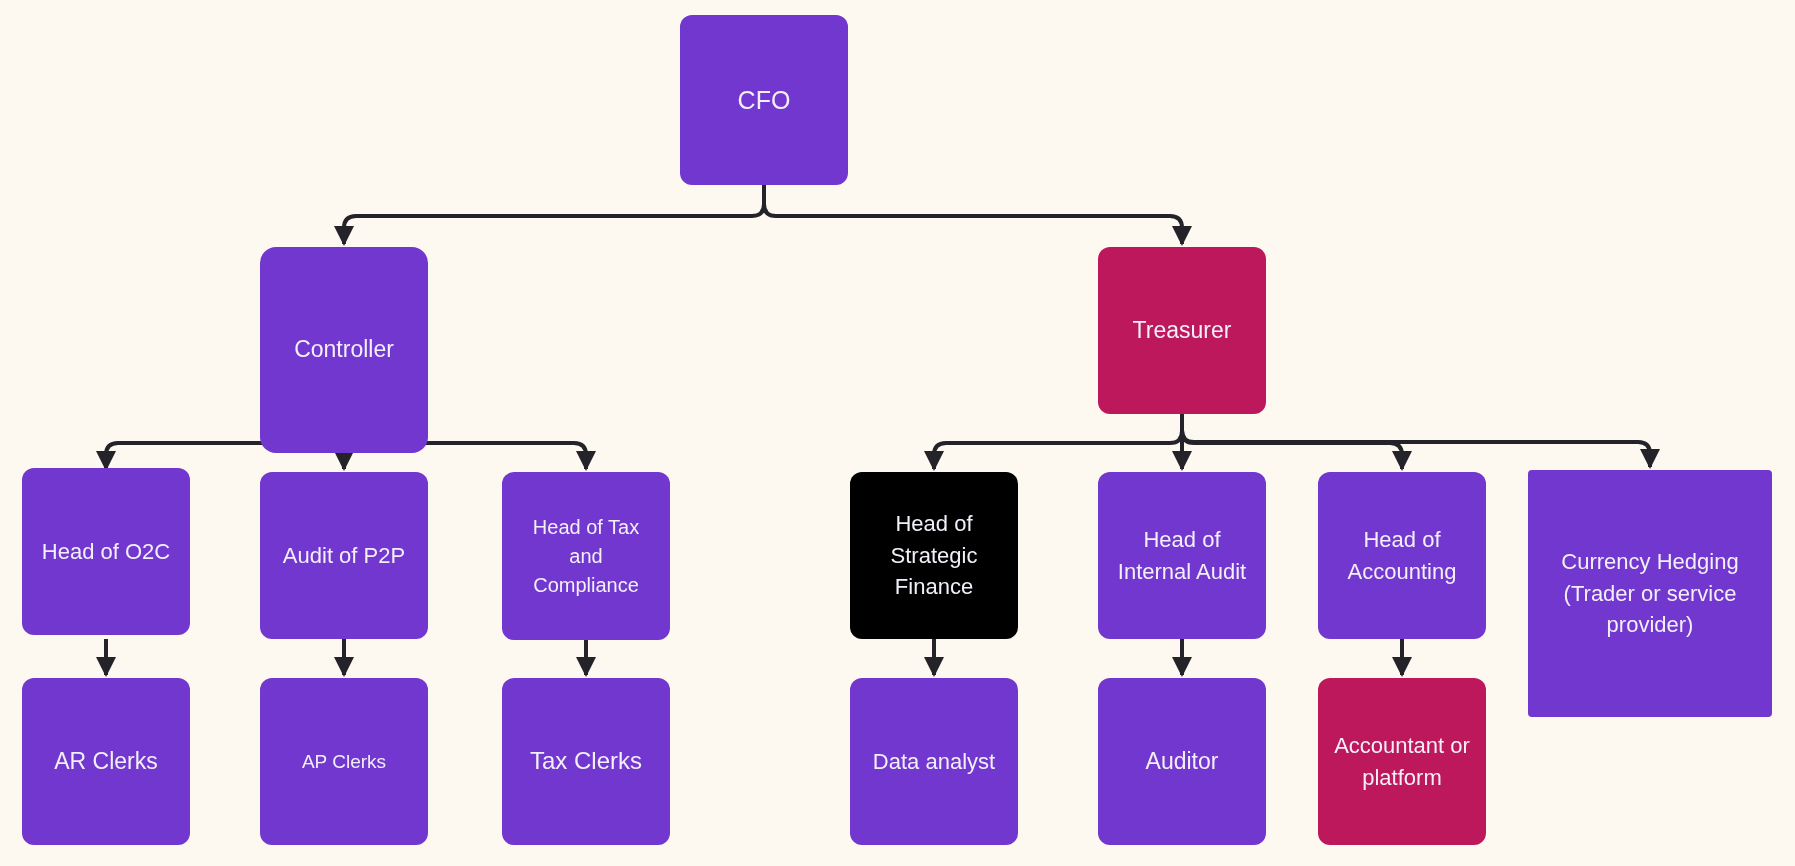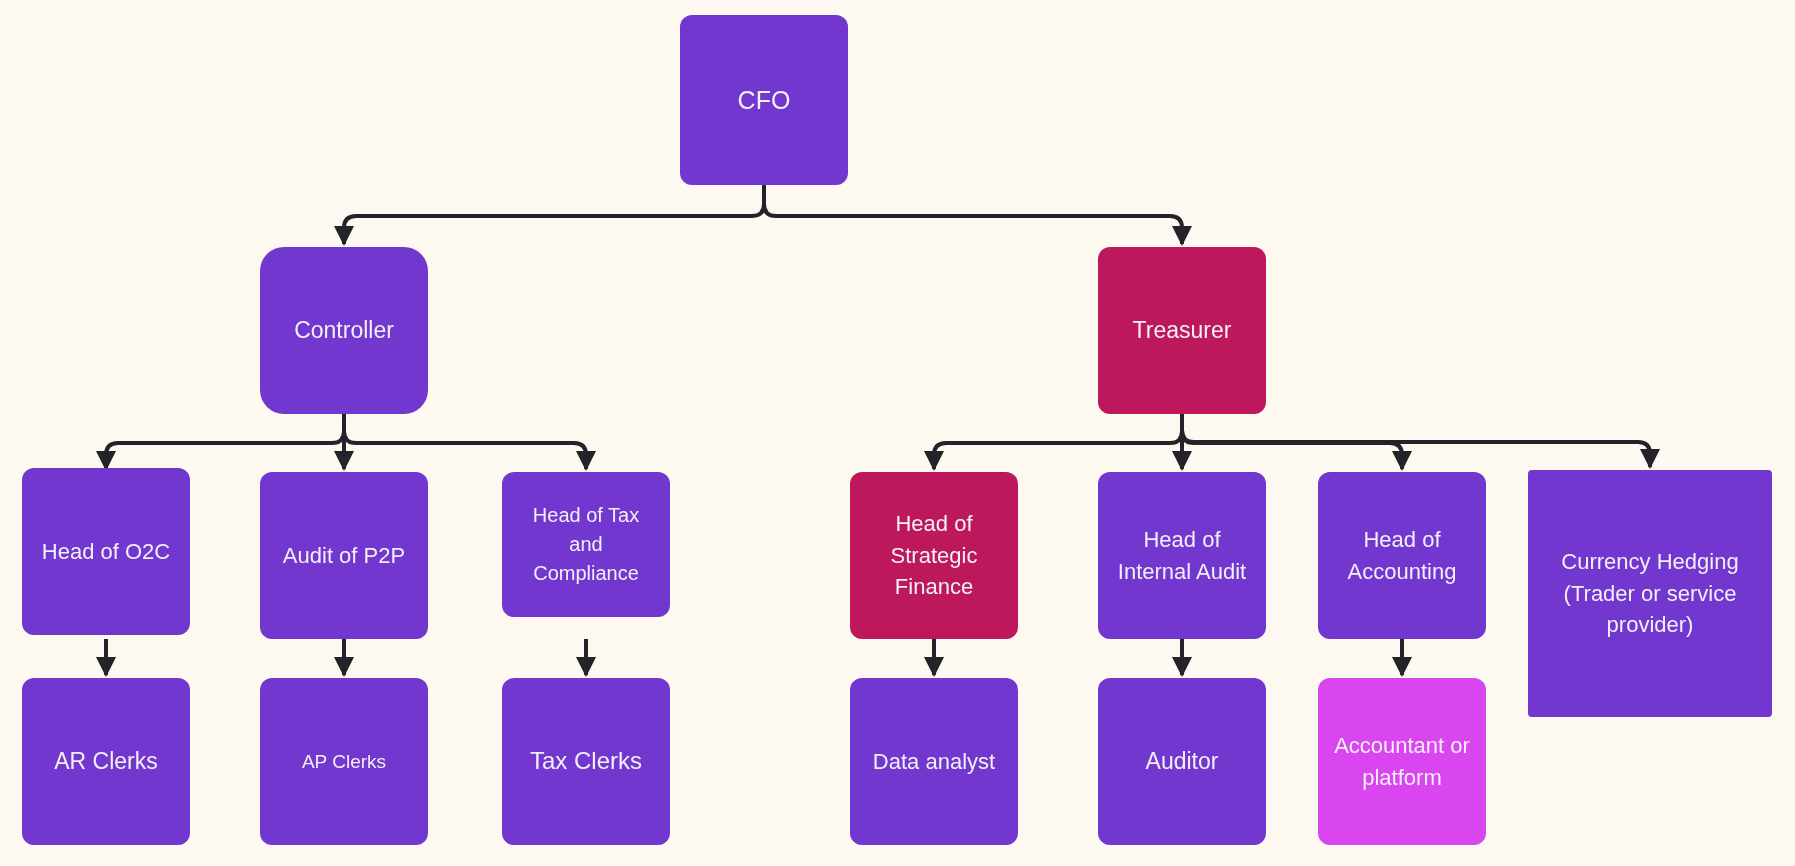--- a/index.html
+++ b/index.html
@@ -60,36 +60,36 @@
       <path d="M 344 639 L 344 675" fill="none" stroke="#232329" stroke-width="4" stroke-linejoin="round" marker-end="url(#arrow-head)"></path>
       <path d="M 586 639 L 586 675" fill="none" stroke="#232329" stroke-width="4" stroke-linejoin="round" marker-end="url(#arrow-head)"></path>
       <path d="M 934 639 L 934 675" fill="none" stroke="#232329" stroke-width="4" stroke-linejoin="round" marker-end="url(#arrow-head)"></path>
       <path d="M 1182 639 L 1182 675" fill="none" stroke="#232329" stroke-width="4" stroke-linejoin="round" marker-end="url(#arrow-head)"></path>
       <path d="M 1402 639 L 1402 675" fill="none" stroke="#232329" stroke-width="4" stroke-linejoin="round" marker-end="url(#arrow-head)"></path>
     </svg>
   <div id="node-layer">
       <div class="org-node" style="left: 680px; top: 15px; width: 168px; height: 170px; background: rgb(113, 55, 206); color: rgb(243, 239, 249); font-size: 25px; border-radius: 12px;">
         <span>CFO</span>
       </div>
-      <div class="org-node" style="left: 260px; top: 247px; width: 168px; height: 167px; background: rgb(113, 55, 206); color: rgb(243, 239, 249); font-size: 23px; border-radius: 24px;">
+      <div class="org-node" style="left: 260px; top: 247px; width: 168px; height: 206px; background: rgb(113, 55, 206); color: rgb(243, 239, 249); font-size: 23px; border-radius: 16px;">
         <span>Controller</span>
       </div>
       <div class="org-node" style="left: 1098px; top: 247px; width: 168px; height: 167px; background: #be185d; color: rgb(243, 239, 249); font-size: 23px; border-radius: 12px;">
         <span>Treasurer</span>
       </div>
       <div class="org-node" style="left: 22px; top: 468px; width: 168px; height: 167px; background: rgb(113, 55, 206); color: rgb(243, 239, 249); font-size: 22px; border-radius: 12px;">
         <span>Head of O2C</span>
       </div>
       <div class="org-node" style="left: 260px; top: 472px; width: 168px; height: 167px; background: rgb(113, 55, 206); color: rgb(243, 239, 249); font-size: 22px; border-radius: 12px;">
         <span>Audit of P2P</span>
       </div>
-      <div class="org-node" style="left: 502px; top: 472px; width: 168px; height: 145px; background: rgb(113, 55, 206); color: rgb(243, 239, 249); font-size: 20px; border-radius: 12px;">
+      <div class="org-node" style="left: 502px; top: 472px; width: 168px; height: 168px; background: rgb(113, 55, 206); color: rgb(243, 239, 249); font-size: 20px; border-radius: 12px;">
         <span>Head of Tax and Compliance</span>
       </div>
-      <div class="org-node" style="left: 850px; top: 472px; width: 168px; height: 167px; background: #be185d; color: rgb(243, 239, 249); font-size: 22px; border-radius: 12px;">
+      <div class="org-node" style="left: 850px; top: 472px; width: 168px; height: 167px; background: #000000; color: rgb(243, 239, 249); font-size: 22px; border-radius: 12px;">
         <span>Head of Strategic Finance</span>
       </div>
       <div class="org-node" style="left: 1098px; top: 472px; width: 168px; height: 167px; background: rgb(113, 55, 206); color: rgb(243, 239, 249); font-size: 22px; border-radius: 12px;">
         <span>Head of Internal Audit</span>
       </div>
       <div class="org-node" style="left: 1318px; top: 472px; width: 168px; height: 167px; background: rgb(113, 55, 206); color: rgb(243, 239, 249); font-size: 22px; border-radius: 12px;">
         <span>Head of Accounting</span>
       </div>
       <div class="org-node" style="left: 1528px; top: 470px; width: 244px; height: 247px; background: rgb(113, 55, 206); color: rgb(243, 239, 249); font-size: 22px; border-radius: 4px;">
         <span>Currency Hedging (Trader or service provider)</span>
@@ -102,17 +102,17 @@
       </div>
       <div class="org-node" style="left: 502px; top: 678px; width: 168px; height: 167px; background: rgb(113, 55, 206); color: rgb(243, 239, 249); font-size: 24px; border-radius: 12px;">
         <span>Tax Clerks</span>
       </div>
       <div class="org-node" style="left: 850px; top: 678px; width: 168px; height: 167px; background: rgb(113, 55, 206); color: rgb(243, 239, 249); font-size: 22px; border-radius: 12px;">
         <span>Data analyst</span>
       </div>
       <div class="org-node" style="left: 1098px; top: 678px; width: 168px; height: 167px; background: rgb(113, 55, 206); color: rgb(243, 239, 249); font-size: 23px; border-radius: 12px;">
         <span>Auditor</span>
       </div>
-      <div class="org-node" style="left: 1318px; top: 678px; width: 168px; height: 167px; background: #d946ef; color: rgb(243, 239, 249); font-size: 22px; border-radius: 12px;">
+      <div class="org-node" style="left: 1318px; top: 678px; width: 168px; height: 167px; background: #be185d; color: rgb(243, 239, 249); font-size: 22px; border-radius: 12px;">
         <span>Accountant or platform</span>
       </div>
     </div>
 </div>
 
 </body></html>

